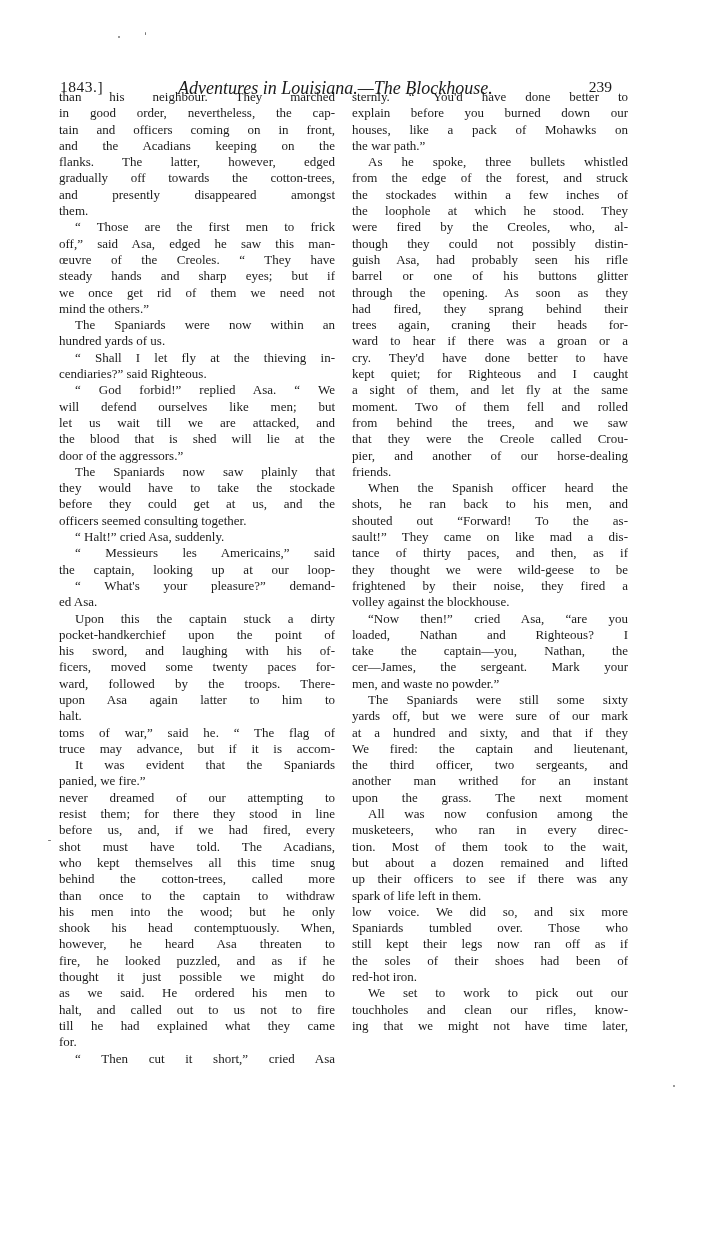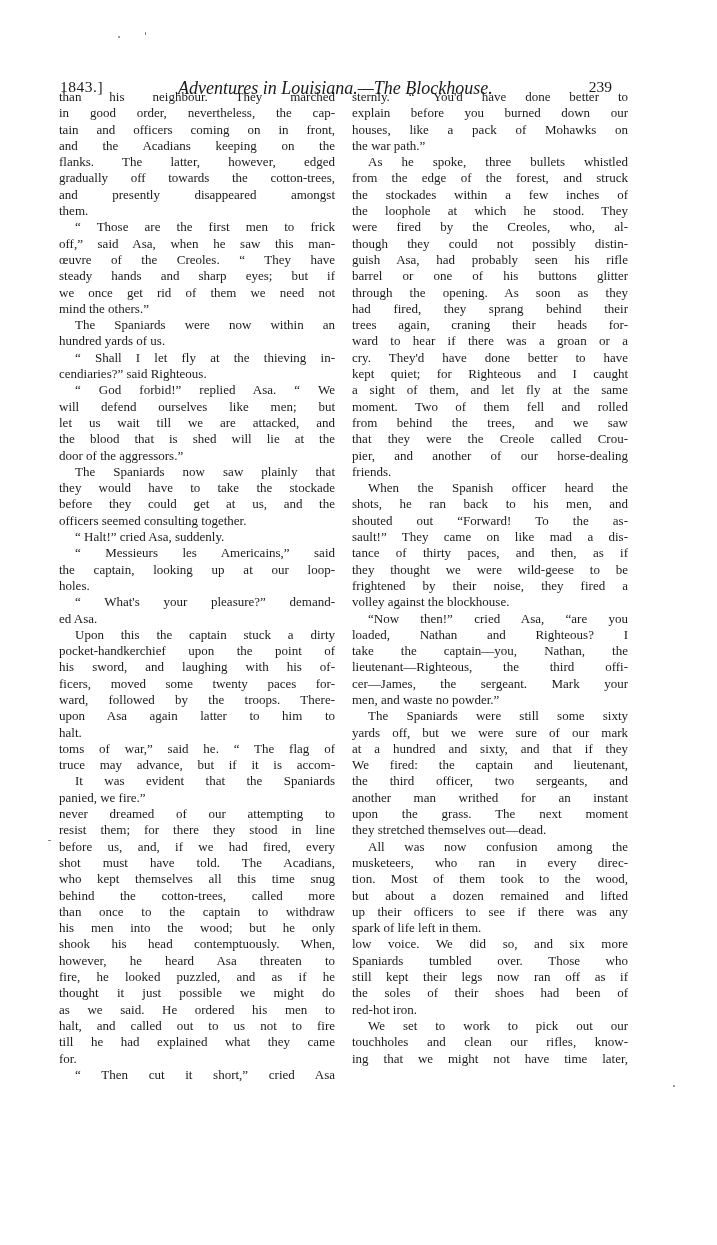--- a/index.html
+++ b/index.html
@@ -34,42 +34,41 @@
 <div class="col left" id="col-left">
     <div class="ln">than his neighbour.  They marched</div>
     <div class="ln">in good order, nevertheless, the cap-</div>
     <div class="ln">tain and officers coming on in front,</div>
     <div class="ln">and the Acadians keeping on the</div>
     <div class="ln">flanks.  The latter, however, edged</div>
     <div class="ln">gradually off towards the cotton-trees,</div>
     <div class="ln">and presently disappeared amongst</div>
     <div class="ln end">them.</div>
     <div class="ln indent">“ Those are the first men to frick</div>
-    <div class="ln">off,” said Asa, when he saw this man-</div>
+    <div class="ln">off,” said Asa, edged he saw this man-</div>
     <div class="ln">œuvre of the Creoles.  “ They have</div>
     <div class="ln">steady hands and sharp eyes; but if</div>
     <div class="ln">we once get rid of them we need not</div>
     <div class="ln end">mind the others.”</div>
     <div class="ln indent">The Spaniards were now within an</div>
     <div class="ln end">hundred yards of us.</div>
     <div class="ln indent">“ Shall I let fly at the thieving in-</div>
     <div class="ln end">cendiaries?” said Righteous.</div>
     <div class="ln indent">“ God forbid!” replied Asa.  “ We</div>
     <div class="ln">will defend ourselves like men; but</div>
     <div class="ln">let us wait till we are attacked, and</div>
     <div class="ln">the blood that is shed will lie at the</div>
     <div class="ln end">door of the aggressors.”</div>
     <div class="ln indent">The Spaniards now saw plainly that</div>
     <div class="ln">they would have to take the stockade</div>
     <div class="ln">before they could get at us, and the</div>
     <div class="ln end">officers seemed consulting together.</div>
     <div class="ln indent end">“ Halt!” cried Asa, suddenly.</div>
     <div class="ln indent">“ Messieurs les Americains,” said</div>
     <div class="ln">the captain, looking up at our loop-</div>
-    <div class="ln end">holes.</div>
     <div class="ln indent">“ What's your pleasure?” demand-</div>
     <div class="ln end">ed Asa.</div>
     <div class="ln indent">Upon this the captain stuck a dirty</div>
     <div class="ln">pocket-handkerchief upon the point of</div>
     <div class="ln">his sword, and laughing with his of-</div>
     <div class="ln">ficers, moved some twenty paces for-</div>
     <div class="ln">ward, followed by the troops.  There-</div>
     <div class="ln">upon Asa again latter to him to</div>
     <div class="ln end">halt.</div>
     <div class="ln">toms of war,” said he.  “ The flag of</div>
@@ -123,34 +122,32 @@
     <div class="ln">shots, he ran back to his men, and</div>
     <div class="ln">shouted out “Forward!  To the as-</div>
     <div class="ln">sault!”  They came on like mad a dis-</div>
     <div class="ln">tance of thirty paces, and then, as if</div>
     <div class="ln">they thought we were wild-geese to be</div>
     <div class="ln">frightened by their noise, they fired a</div>
     <div class="ln end">volley against the blockhouse.</div>
     <div class="ln indent">“Now then!” cried Asa, “are you</div>
     <div class="ln">loaded, Nathan and Righteous?  I</div>
     <div class="ln">take the captain—you, Nathan, the</div>
-    <div class="ln">lieutenant—Righteous, the third offi-</div>
     <div class="ln">cer—James, the sergeant.  Mark your</div>
     <div class="ln end">men, and waste no powder.”</div>
     <div class="ln indent">The Spaniards were still some sixty</div>
     <div class="ln">yards off, but we were sure of our mark</div>
     <div class="ln">at a hundred and sixty, and that if they</div>
     <div class="ln">We fired: the captain and lieutenant,</div>
     <div class="ln">the third officer, two sergeants, and</div>
     <div class="ln">another man writhed for an instant</div>
     <div class="ln">upon the grass.  The next moment</div>
-    <div class="ln end">they stretched themselves out—dead.</div>
     <div class="ln indent">All was now confusion among the</div>
     <div class="ln">musketeers, who ran in every direc-</div>
-    <div class="ln">tion.  Most of them took to the wood,</div>
+    <div class="ln">tion.  Most of them took to the wait,</div>
     <div class="ln">but about a dozen remained and lifted</div>
     <div class="ln">up their officers to see if there was any</div>
     <div class="ln end">spark of life left in them.</div>
     <div class="ln">low voice.  We did so, and six more</div>
     <div class="ln">Spaniards tumbled over.  Those who</div>
     <div class="ln">still kept their legs now ran off as if</div>
     <div class="ln">the soles of their shoes had been of</div>
     <div class="ln end">red-hot iron.</div>
     <div class="ln indent">We set to work to pick out our</div>
     <div class="ln">touchholes and clean our rifles, know-</div>

